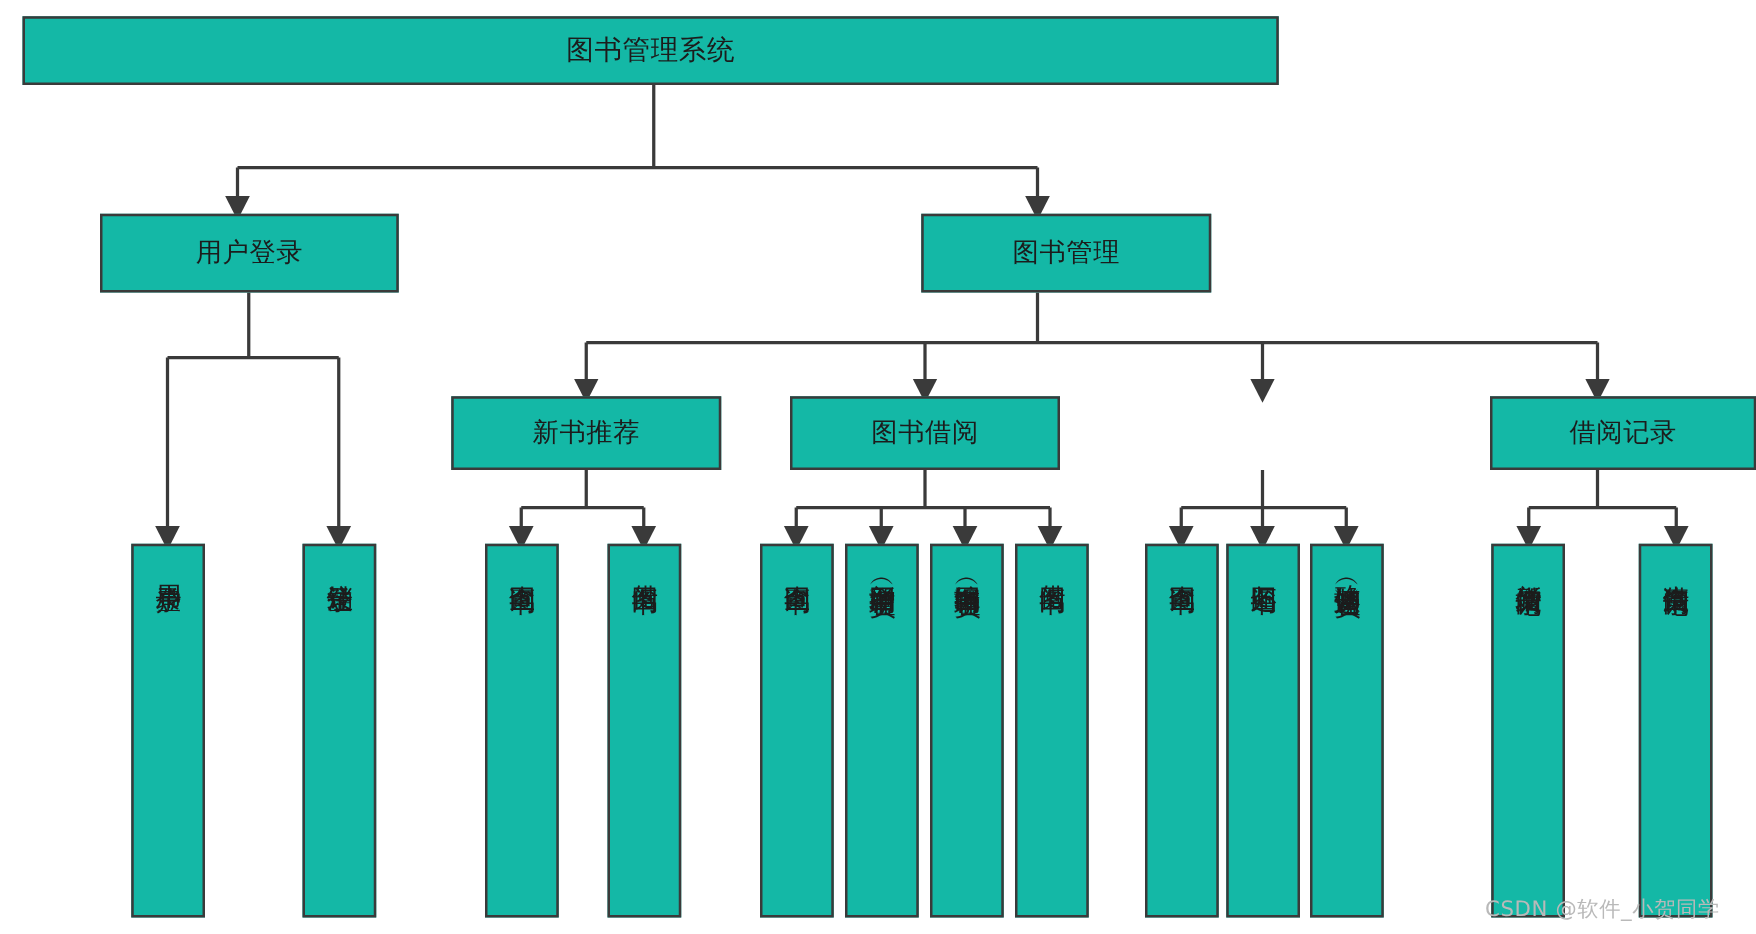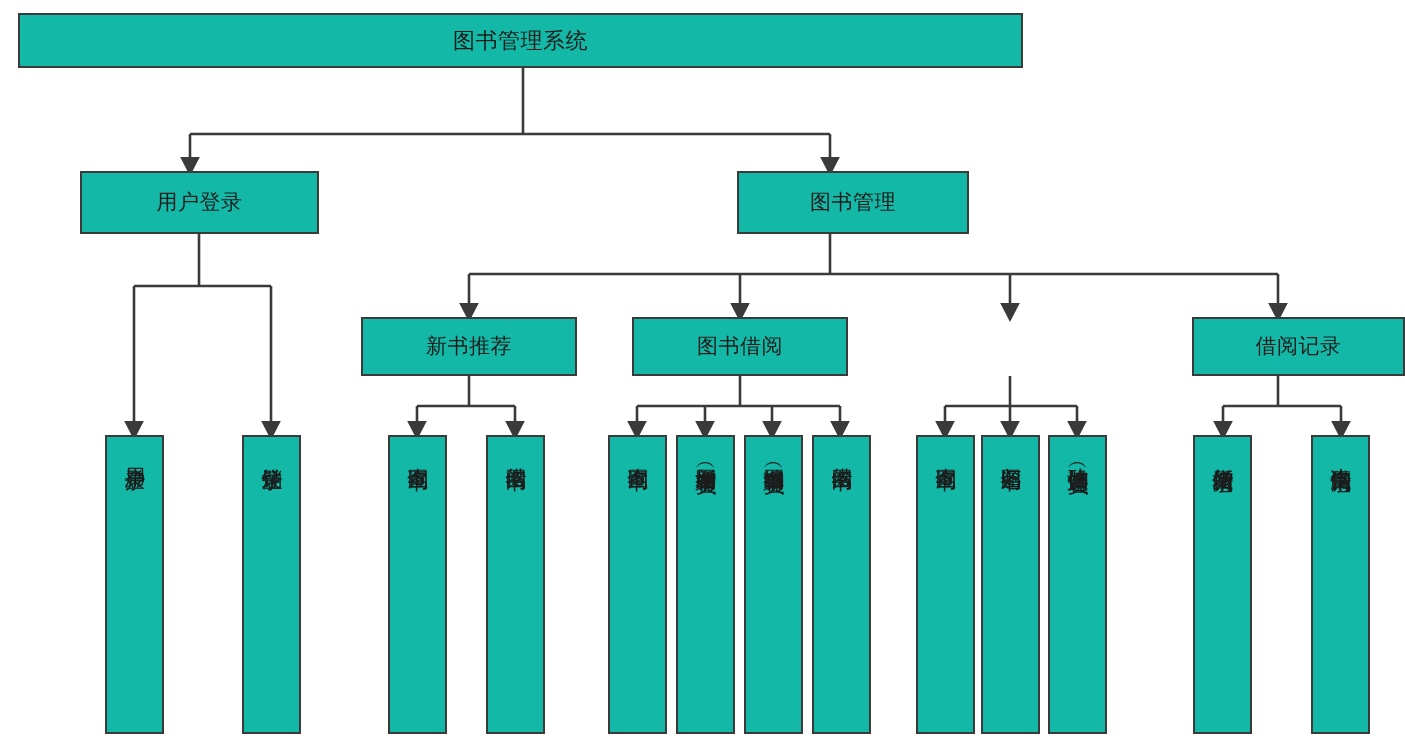--- a/index.html
+++ b/index.html
@@ -201,14 +201,15 @@
   </div>
 
   <div class="node vert" style="left:1193px; top:435px; width:59px; height:299px;">
     <span class="label">新增借阅记录</span>
   </div>
 
   <div class="node vert" style="left:1311px; top:435px; width:59px; height:299px;">
     <span class="label">查询借阅记录</span>
   </div>
 
+  <div class="watermark">CSDN @软件_小贺同学</div>
 
 </div>
 
 </body></html>

